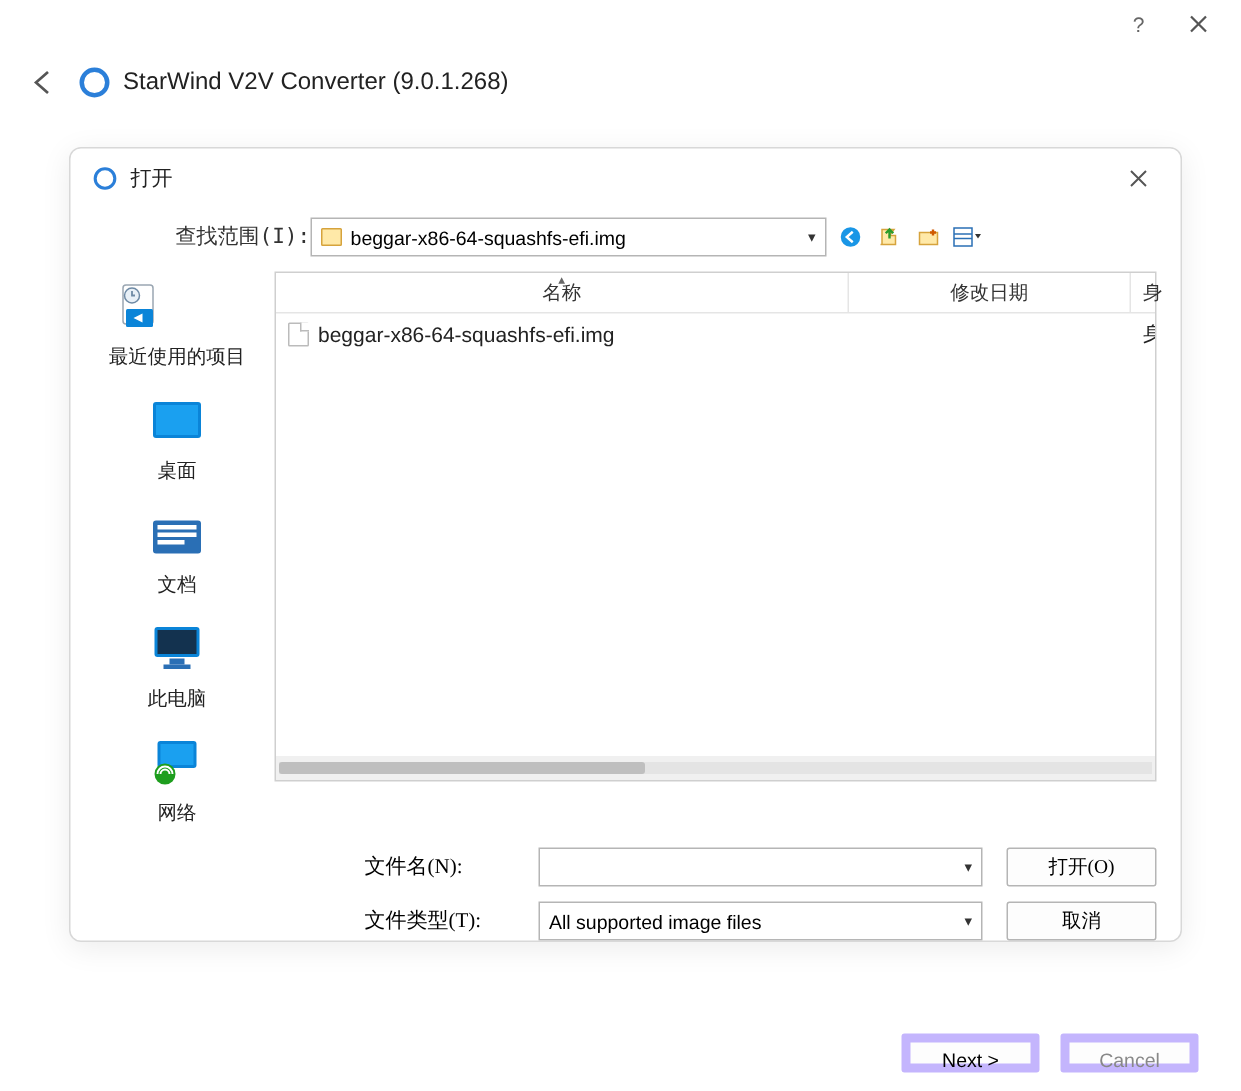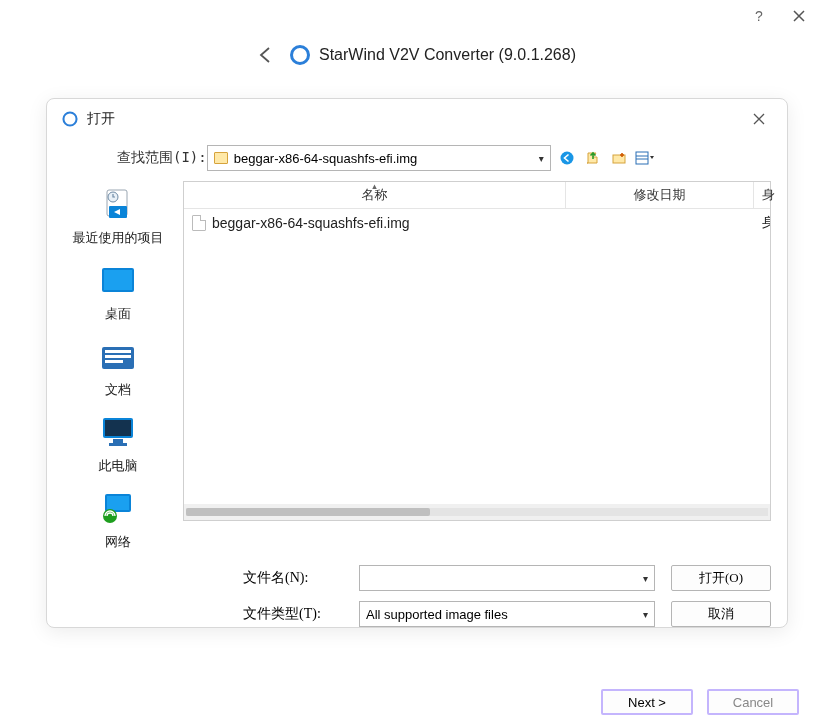--- a/index.html
+++ b/index.html
@@ -1,21 +1,21 @@
 <!DOCTYPE html>
 <html><head>
   <meta charset="utf-8">
   <style>
     * { box-sizing: border-box; margin: 0; padding: 0; font-family: "Segoe UI", "Microsoft YaHei", sans-serif; }
     body { background: #fff; width: 827px; height: 727px; overflow: hidden; position: relative; }
 
     .titlebar { height: 32px; display: flex; justify-content: flex-end; align-items: center; padding: 0 8px; }
     .titlebar-btn { width: 40px; height: 28px; display: flex; align-items: center; justify-content: center; color: #666; font-size: 14px; cursor: pointer; }
 
-    .header { display: flex; align-items: center; padding: 10px 14px; gap: 8px; justify-content: center; }
+    .header { display: flex; align-items: center; padding: 10px 14px; gap: 8px; }
     .back-arrow { font-size: 18px; color: #555; cursor: pointer; padding: 4px 6px; }
     .app-icon { width: 22px; height: 22px; }
     .app-title { font-size: 16px; color: #222; font-weight: 400; }
 
     .dialog {
       position: absolute; left: 46px; top: 98px; width: 742px; height: 530px;
       background: #fff; border: 1px solid #d8d8d8; border-radius: 8px;
       box-shadow: 0 4px 20px rgba(0,0,0,0.08);
     }
     .dialog-title { display: flex; align-items: center; padding: 10px 14px; gap: 8px; border-bottom: none; }
@@ -27,21 +27,21 @@
     .lookin-label { color: #333; font-family: "SimSun","Microsoft YaHei",monospace; }
     .lookin-select { flex: 0 0 344px; height: 26px; border: 1px solid #b5b5b5; background: #fff; display: flex; align-items: center; padding: 0 6px; gap: 6px; font-family: monospace, "Microsoft YaHei"; font-size: 13px; position: relative; }
     .lookin-select .folder-icon { width: 14px; height: 12px; background: #ffe9a8; border: 1px solid #d6a33c; border-radius: 1px; }
     .lookin-select .sel-text { flex: 1; overflow: hidden; white-space: nowrap; }
     .lookin-select .chevron { font-size: 10px; color: #333; }
     .nav-icons { display: flex; gap: 6px; margin-left: 6px; }
     .nav-icons .ni { width: 20px; height: 20px; display: flex; align-items: center; justify-content: center; font-size: 13px; cursor: pointer; }
 
     .dialog-body { display: flex; padding: 0 16px; gap: 10px; }
     .places { width: 110px; display: flex; flex-direction: column; gap: 14px; align-items: center; padding-top: 4px; }
-    .place { display: flex; flex-direction: column; align-items: center; gap: 4px; cursor: pointer; }
+    .place { display: flex; flex-direction: column; gap: 4px; cursor: pointer; }
     .place-icon { width: 40px; height: 40px; display: flex; align-items: center; justify-content: center; }
     .place-label { font-size: 13px; color: #222; text-align: center; }
 
     .filelist-wrap { flex: 1; border: 1px solid #cfcfcf; height: 340px; display: flex; flex-direction: column; text-align: center; }
     .filelist-header { display: flex; background: #fff; border-bottom: 1px solid #e5e5e5; font-size: 13px; color: #333; }
     .col { padding: 4px 8px; border-right: 1px solid #e5e5e5; }
     .col-name { flex: 1; }
     .col-date { width: 188px; }
     .col-type { width: 16px; border-right: none; }
     .sort-arrow { font-size: 9px; color: #666; margin-left: auto; display: inline-block; position: absolute; left: 50%; transform: translateX(-50%); top: -1px; }
@@ -62,21 +62,21 @@
 
     .inputs { padding: 14px 16px 10px 196px; display: flex; flex-direction: column; gap: 10px; }
     .input-row { display: flex; align-items: center; gap: 16px; font-size: 14px; }
     .input-label { width: 100px; color: #000000; font-family: "SimSun","Microsoft YaHei"; }
     .input-combo { flex: 1; height: 26px; border: 1px solid #b5b5b5; background: #fff; display: flex; align-items: center; padding: 0 6px; font-family: monospace; font-size: 13px; }
     .input-combo .txt { flex: 1; }
     .input-combo .chevron { font-size: 10px; color: #333; }
     .dlg-btn { width: 100px; height: 26px; border: 1px solid #b5b5b5; background: #fdfdfd; font-size: 13px; text-align: center; line-height: 24px; cursor: pointer; border-radius: 2px; font-family: "Microsoft YaHei"; }
 
     .footer { position: absolute; right: 28px; bottom: 12px; display: flex; gap: 14px; }
-    .footer-btn { width: 92px; height: 26px; border: 2px solid #c4b5fd; background: #fdfdfd; font-size: 13px; text-align: center; line-height: 24px; cursor: pointer; border-radius: 2px; }
+    .footer-btn { width: 92px; height: 26px; border: 6px solid #c4b5fd; background: #fdfdfd; font-size: 13px; text-align: center; line-height: 24px; cursor: pointer; border-radius: 2px; }
     .footer-btn.cancel { color: #888; }
 
     svg { display: block; }
   </style>
 </head>
 <body>
 
 <div class="titlebar">
   <div class="titlebar-btn">?</div>
   <div class="titlebar-btn">

